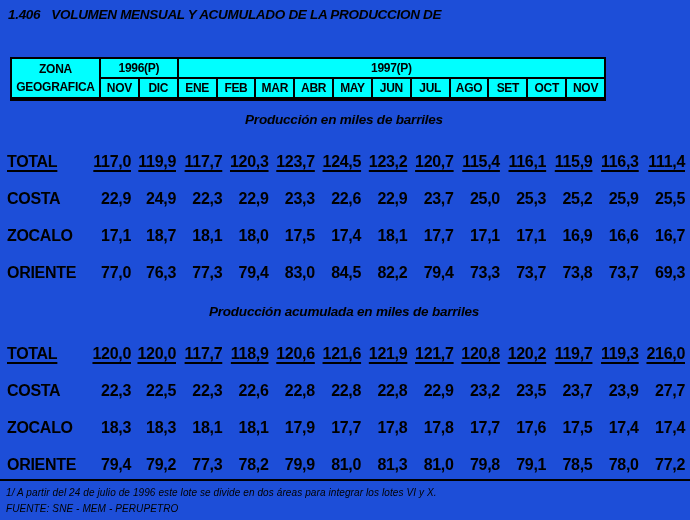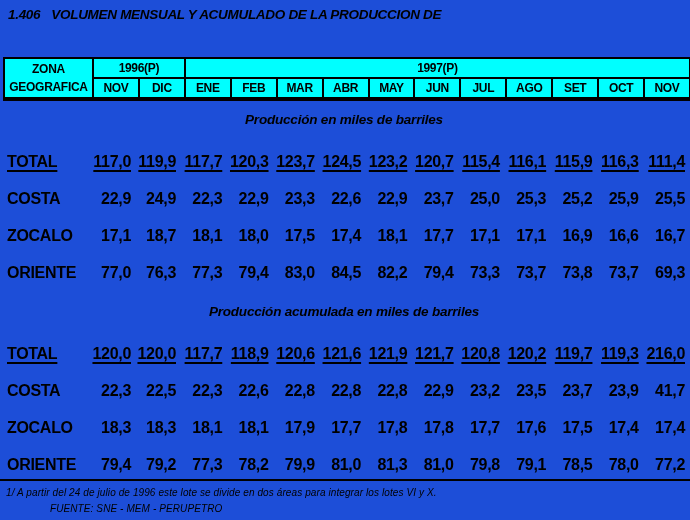--- a/index.html
+++ b/index.html
@@ -11,21 +11,21 @@
   
   .doc-title {
     position:absolute; top:6px; left:8px; display:flex; gap:11px;
     font-weight:bold; font-style:italic; font-size:13.5px; line-height:18px;
     letter-spacing:-0.3px;
   }
   .t-num { white-space:nowrap; }
   .t-lines span { display:block; }
   
   table.hdr {
-    position:absolute; top:57px; left:3px; width:688px;
+    position:absolute; top:57px; left:10px; width:596px;
     border-collapse:collapse; table-layout:fixed;
     background:var(--header-bg,#00ffff);
     border:2px solid var(--line,#000);
     border-bottom:4px solid var(--line,#000);
   }
   table.hdr td {
     border:2px solid var(--line,#000);
     font-weight:bold; font-size:12px; text-align:center;
     padding:0; height:18px; letter-spacing:-0.3px; overflow:hidden;
   }
@@ -50,21 +50,21 @@
     text-decoration:underline; text-underline-offset:3px;
     text-decoration-thickness:1.5px;
   }
   
   .rule { position:absolute; top:479px; left:0; width:690px; height:2px; background:var(--line,#000); }
   .footnote, .source {
     position:absolute; left:6px; font-style:italic; font-size:10px;
     letter-spacing:0.1px;
   }
   .footnote { top:487px; }
-  .source { top:503px;margin-left:44px; }
+  .source { top:503px; }
 </style>
 </head>
 <body>
 
 <div class="page">
 
   <div class="doc-title">
     <span class="t-num">1.406</span>
     <span class="t-lines">
       <span>VOLUMEN MENSUAL Y ACUMULADO DE LA PRODUCCION DE</span>
@@ -192,21 +192,21 @@
           <div class="val">22,3</div>
           <div class="val">22,6</div>
           <div class="val">22,8</div>
           <div class="val">22,8</div>
           <div class="val">22,8</div>
           <div class="val">22,9</div>
           <div class="val">23,2</div>
           <div class="val">23,5</div>
           <div class="val">23,7</div>
           <div class="val">23,9</div>
-          <div class="val">41,7</div>
+          <div class="val">27,7</div>
         </div>
         <div class="drow">
           <div class="rlabel">ZOCALO</div>
           <div class="val">18,3</div>
           <div class="val">18,3</div>
           <div class="val">18,1</div>
           <div class="val">18,1</div>
           <div class="val">17,9</div>
           <div class="val">17,7</div>
           <div class="val">17,8</div>

